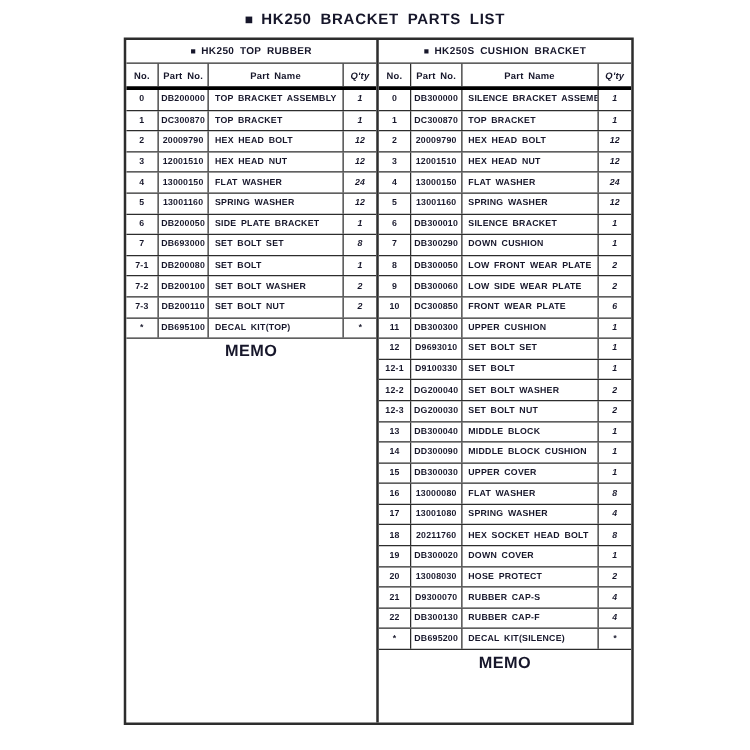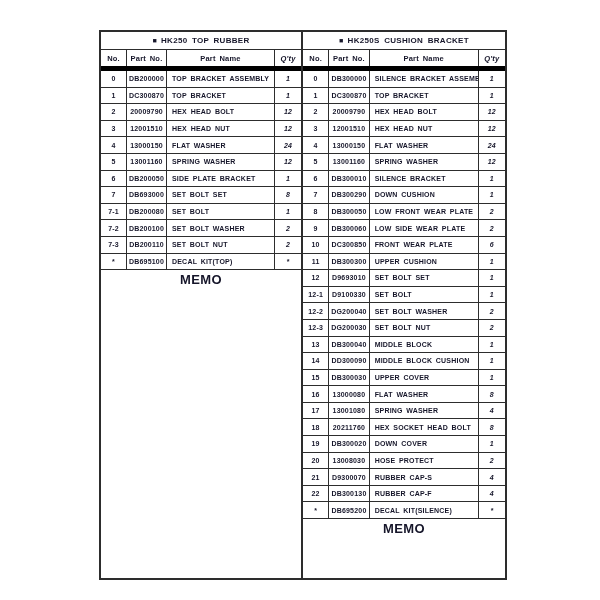--- a/index.html
+++ b/index.html
@@ -46,21 +46,21 @@
     color: #16162a;
     letter-spacing: 0.3px;
     word-spacing: 2px;
     box-sizing: border-box;
   }
   .sub-title .sq { font-size: 7px; margin-right: 4px; }
 
   .thead {
     flex: 0 0 21px;
     display: flex;
-    border-bottom: 5px solid #000000;
+    border-bottom: 3px solid #000000;
     font-size: 7.5px; font-weight: bold;
     box-sizing: border-box;
   }
   .thead .tcell { justify-content: center; padding-left: 0; }
 
   .trow {
     flex: 0 0 16.6px;
     display: flex;
     border-bottom: 1px solid #2d2d2d;
     font-size: 7px; font-weight: bold;
@@ -88,20 +88,23 @@
     padding-top: 2px;
     color: #16162a;
     letter-spacing: 0.4px;
   }
 </style>
 </head>
 <body>
 
 <div class="page">
 
+  <div class="main-title">
+    <span class="sq">■</span><span>HK250 BRACKET PARTS LIST</span>
+  </div>
 
   <div class="parts-table">
 
     <div class="half left">
       <div class="sub-title">
         <span class="sq">■</span><span>HK250 TOP RUBBER</span>
       </div>
       <div class="thead">
         <div class="tcell c0">No.</div>
         <div class="tcell c1">Part No.</div>

